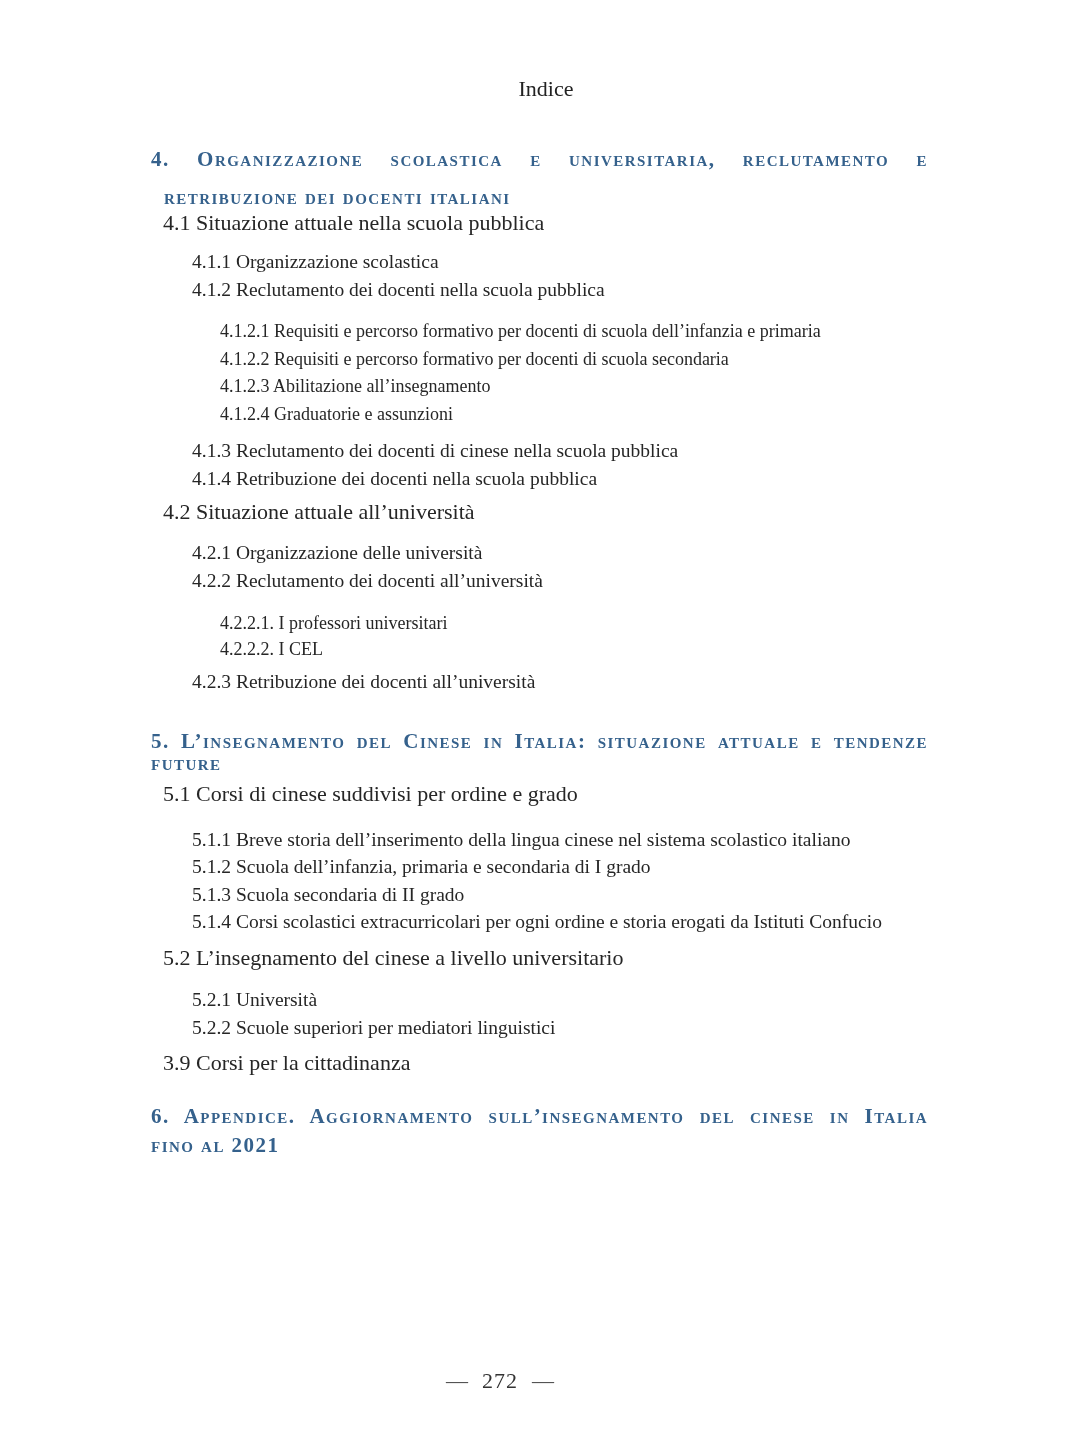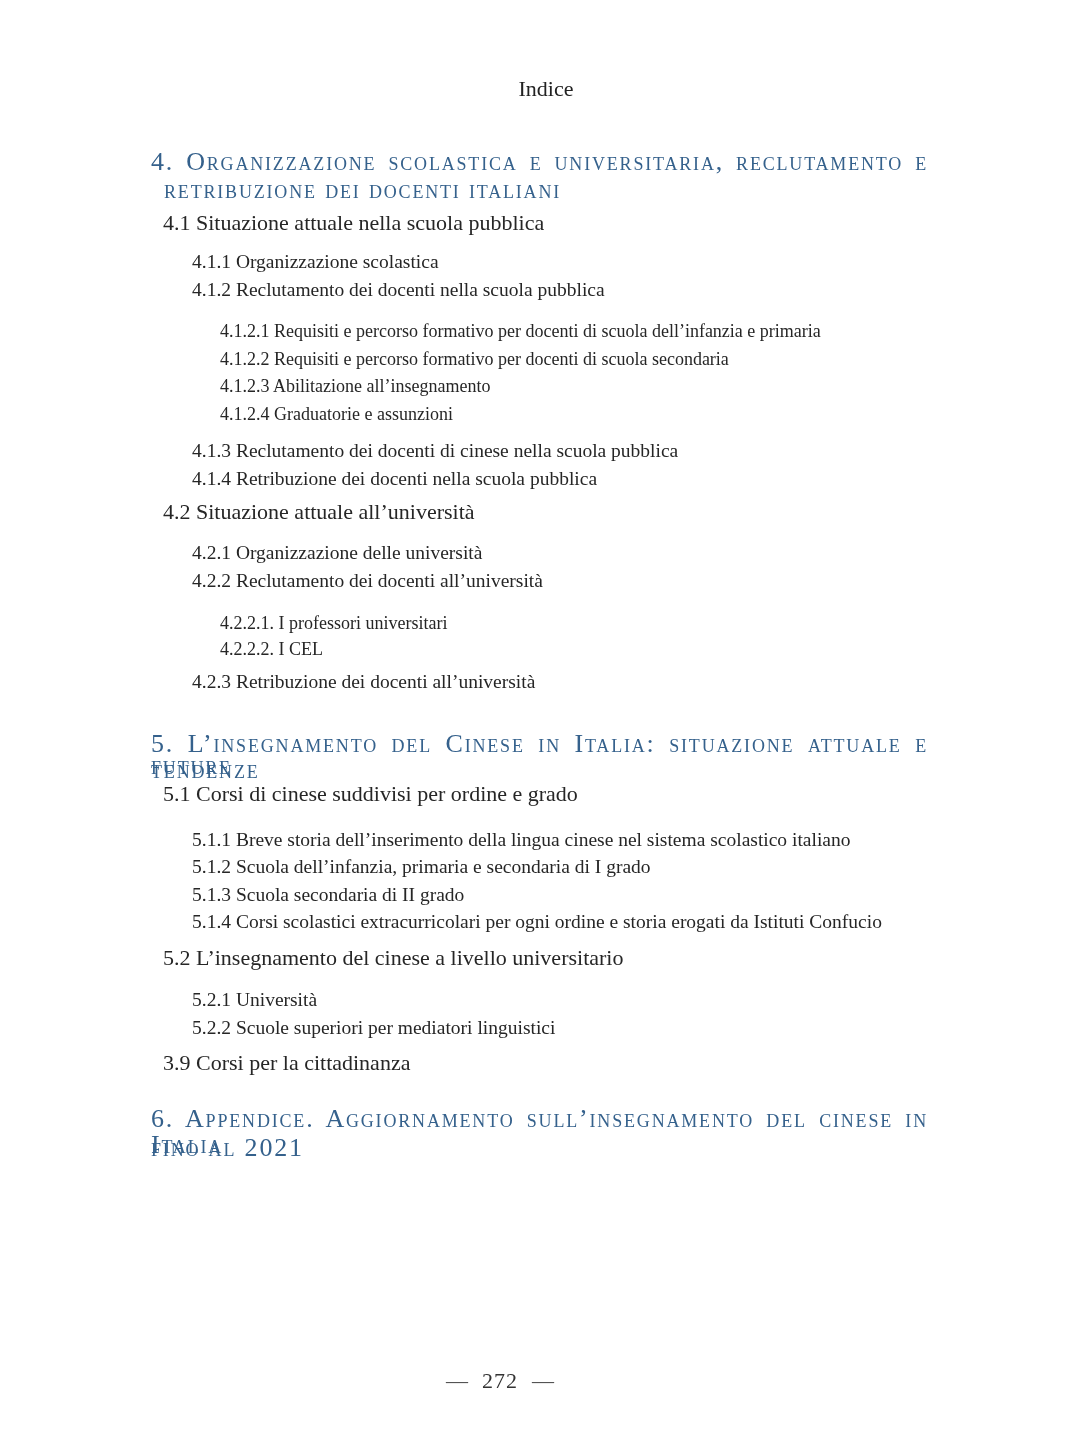--- a/index.html
+++ b/index.html
@@ -17,26 +17,26 @@
   .line {
     position:absolute; left:151px;
     line-height:1; white-space:nowrap;padding-left:12px;
   }
   .title {
     left:0; width:1080px; text-align:center;
     font-size:22px; color:#222222;
   }
   .chap-line {
     position:absolute; left:151px; width:777px;
-    line-height:1; font-size:26px;
+    line-height:1; font-size:21px;
     font-variant:small-caps; letter-spacing:0.07em;
-    color:var(--accent); font-weight:400;
+    color:var(--accent); font-weight:700;
   }
   .chap-line.just { text-align:justify; text-align-last:justify; }
-  .chap-line.cont-indent { left:164px; width:764px; }
+  .chap-line.cont-indent { left:164px; width:764px;margin-top:10px; }
   .l1 { font-size:22px; left:151px;text-align:center; }
   .l2 { font-size:19.5px; left:180px; }
   .l3 { font-size:18px;  left:208px; }
   .footer {
     position:absolute; left:0; width:1000px; top:1370px;
     text-align:center; font-size:22px; color:#3c3c3c;
     line-height:1;
   }
   .footer .pnum { color:#333333; margin:0 14px; letter-spacing:1px; }
   .footer .dash { color:#4a4a4a; }

